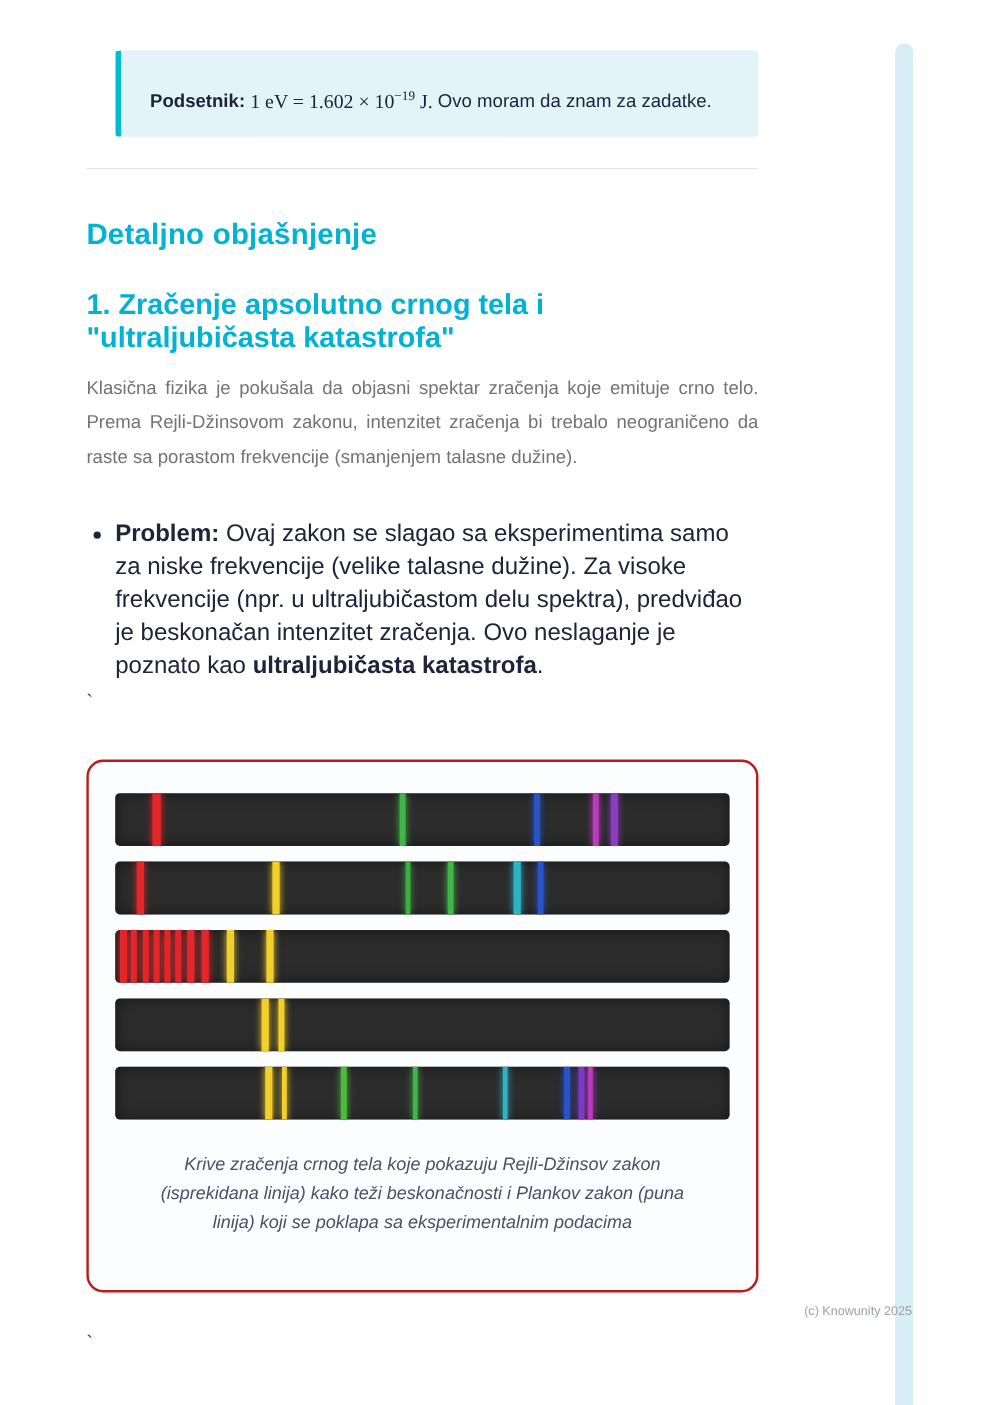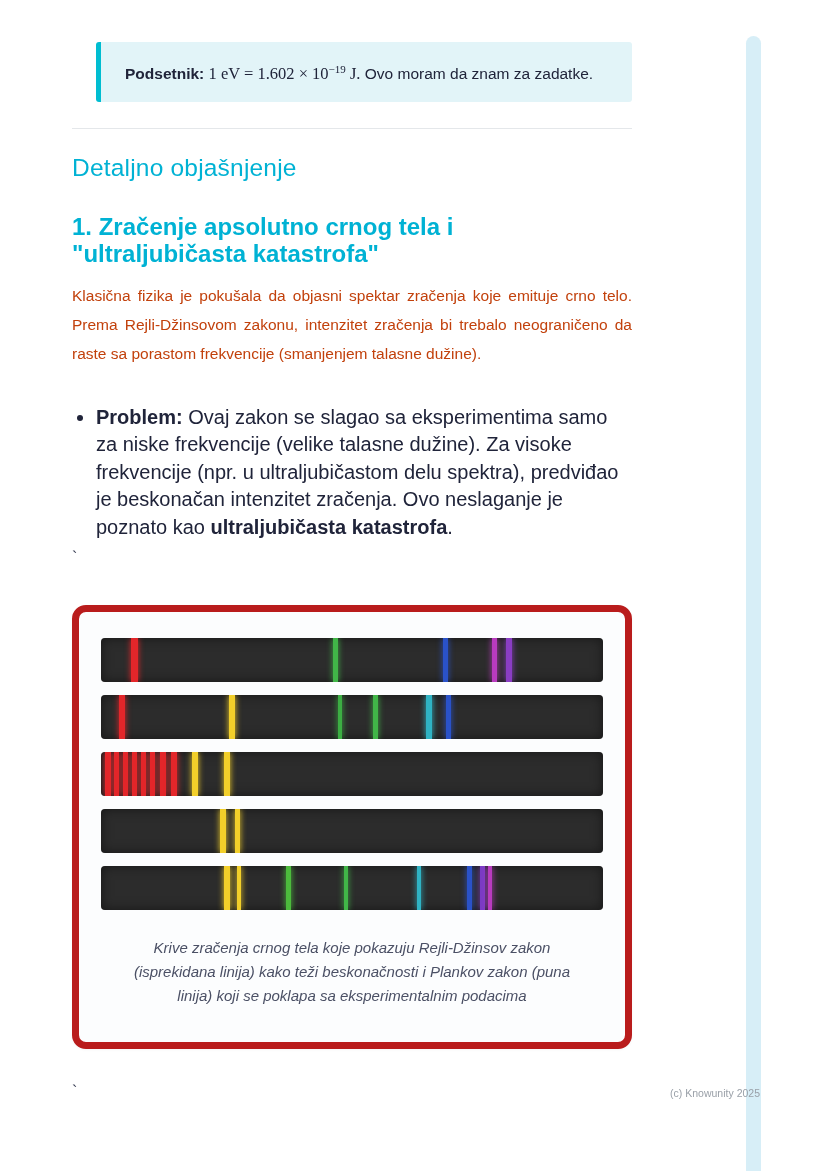--- a/index.html
+++ b/index.html
@@ -32,21 +32,21 @@
     padding-top: 42px;
   }
   
   .callout {
     box-sizing: border-box;
     margin-left: 24px;
     width: 536px;
     background: var(--callout-bg);
     border-left: 5px solid var(--callout-border);
     border-radius: 3px;
-    padding: 12px 22px 14px 24px;
+    padding: 24px 22px 14px 24px;
   }
   .callout-text {
     margin: 0;
     font-size: 15.5px;
     line-height: 29px;
     text-align: justify;
     color: #20243a;
   }
   .callout-text strong { font-weight: bold; }
   .math {
@@ -57,41 +57,41 @@
   .math sup { font-size: 11px; }
   
   .divider {
     border: none;
     border-top: 1px solid #e4e7ea;
     margin: 26px 0 0 0;
     width: 560px;
   }
   
   h1.section-title {
-    margin: 24px 0 0 0;
+    margin: 40px 0 0 0;
     font-size: 24.5px;
     line-height: 30px;
-    font-weight: normal;
+    font-weight: bold;
     color: var(--accent);
     letter-spacing: 0.2px;
   }
   h2.subsection-title {
     margin: 30px 0 0 0;
     font-size: 24px;
     line-height: 27px;
     font-weight: bold;
     color: var(--accent);
   }
   
   .body-text {
     margin: 14px 0 0 0;
     font-size: 15.5px;
     line-height: 29px;
     text-align: justify;
-    color: #c2410c;
+    color: #737373;
   }
   ul.bullets {
     margin: 10px 0 0 0;
     padding-left: 24px;
   }
   ul.bullets li {
     font-size: 20px;
     line-height: 27.5px;
     color: #20243a;
     margin-top: 36px;
@@ -101,24 +101,24 @@
     font-size: 16px;
     color: #3a3f55;
     height: 20px;
   }
   .stray-2 { margin-top: 34px; }
   
   figure.figure-card {
     box-sizing: border-box;
     margin: 36px 0 0 0;
     width: 560px;
-    border: 7px solid #b91c1c;
+    border: 2px solid #b91c1c;
     border-radius: 14px;
     background: #fcfdfe;
-    padding: 26px 22px 34px 22px;
+    padding: 26px 22px 44px 22px;
     box-shadow: 0 1px 3px rgba(20, 40, 60, 0.04);
   }
   .bands {
     display: flex;
     flex-direction: column;
     gap: 13px;
   }
   .band {
     position: relative;
     height: 44px;

